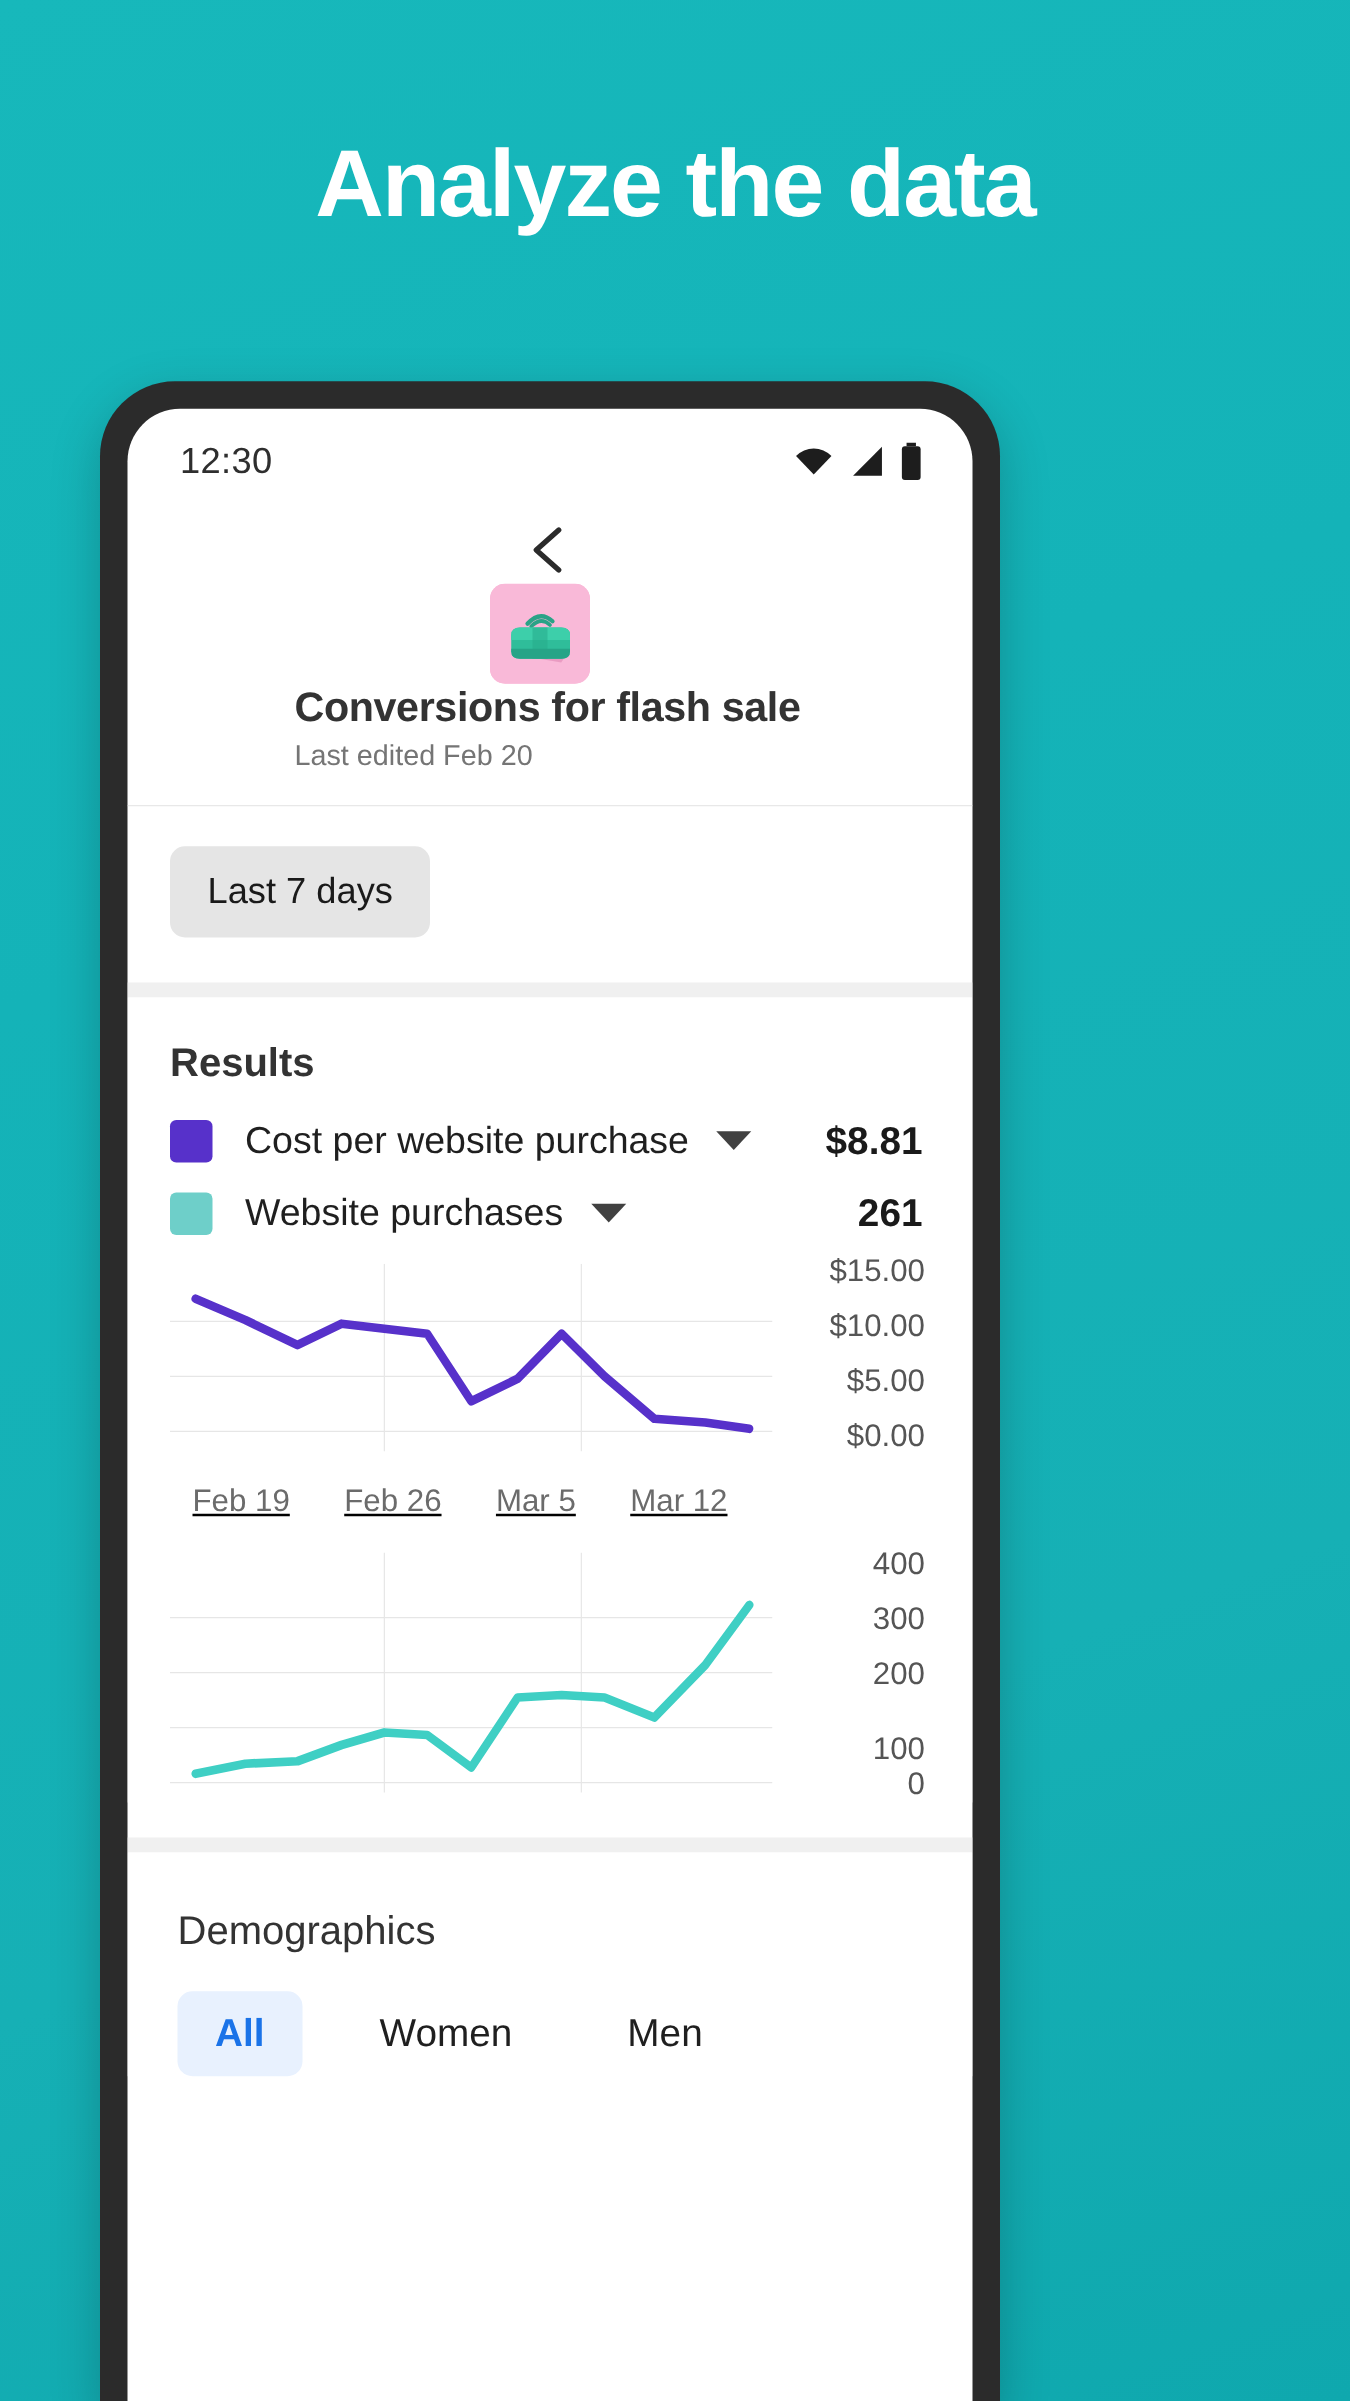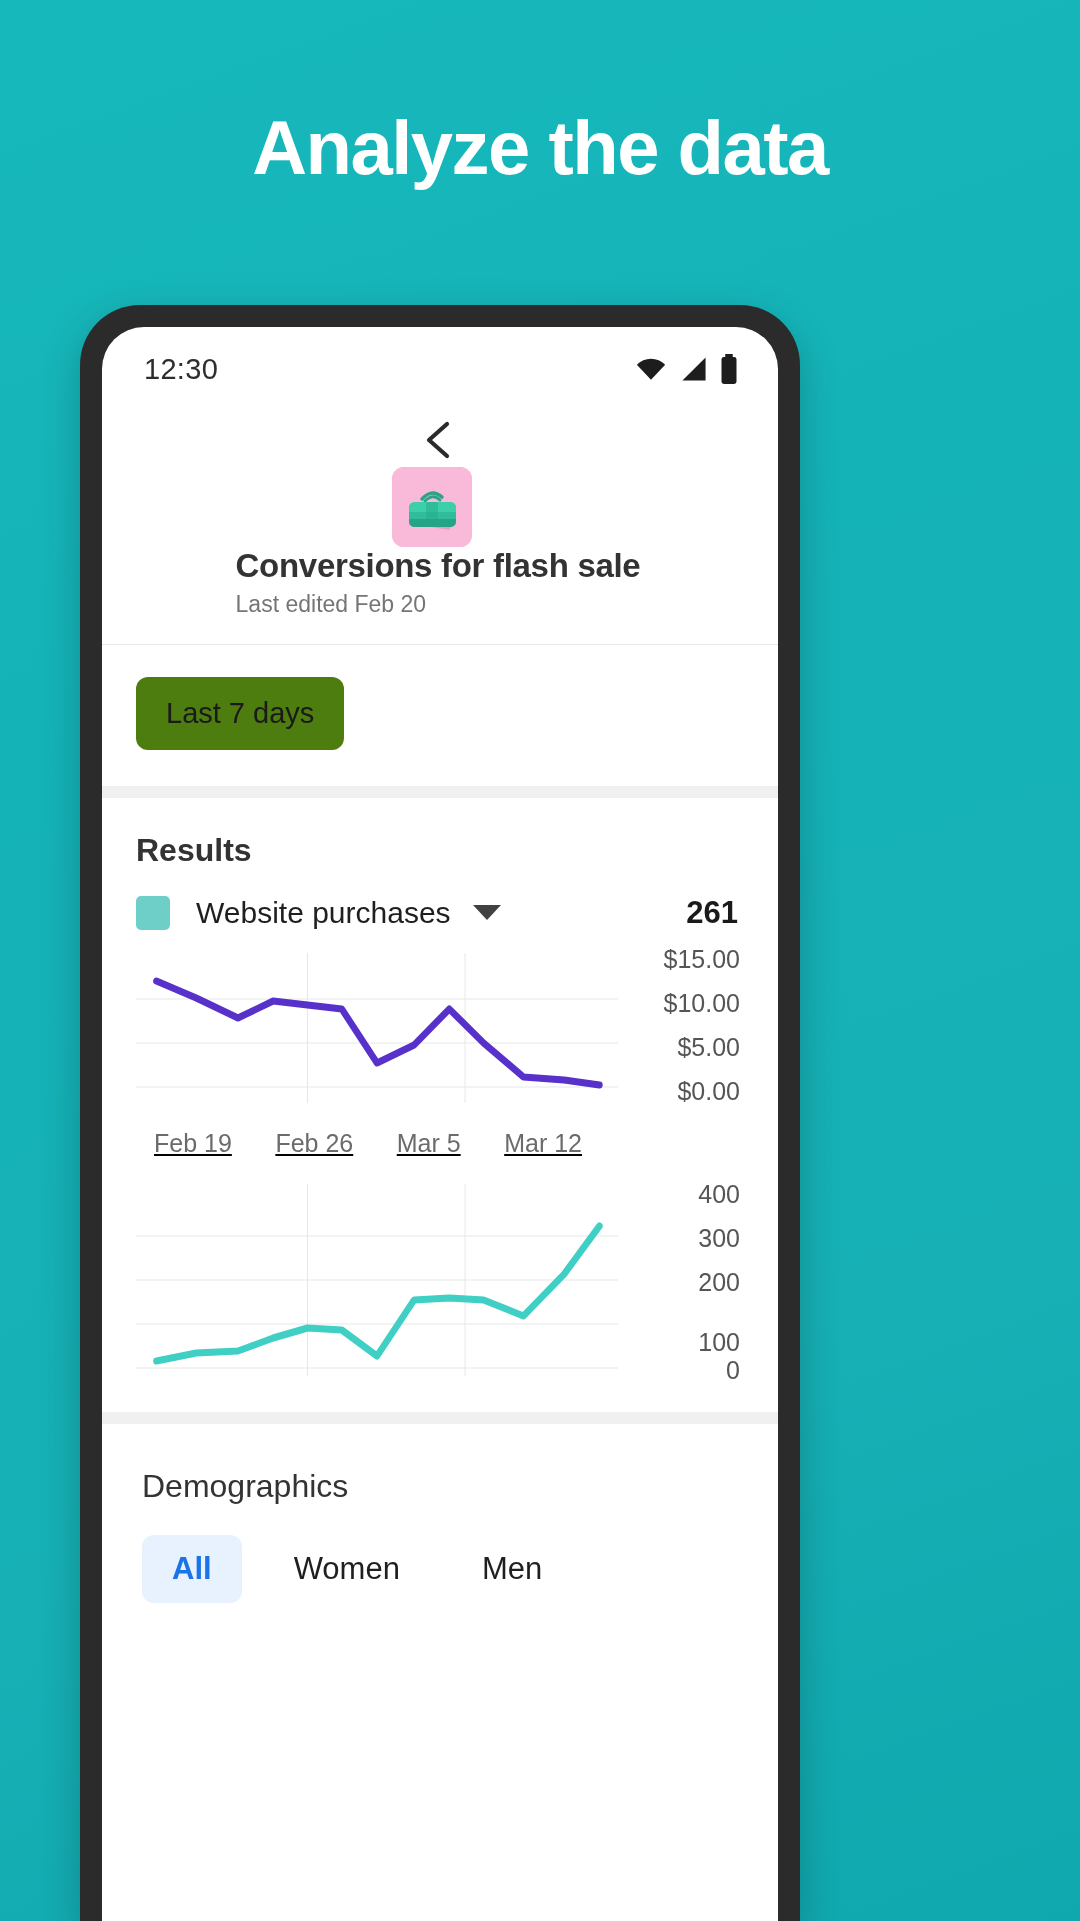--- a/index.html
+++ b/index.html
@@ -94,21 +94,21 @@
     font-size:23px;
     color:#757575;
     margin-top:5px;
     white-space:nowrap;
   }
 
   
   .chiprow { padding:32px 0 36px 34px; }
   .chip {
     display:inline-block;
-    background:#4d7c0f;
+    background:#e5e5e5;
     border-radius:12px;
     padding:20px 30px;
     font-size:29px;
     color:#1a1a1a;
     cursor:pointer;
   }
 
   .divider { height:12px; background:#f0f0f0; }
 
   
@@ -179,21 +179,21 @@
   .xlab { font-size:25px; color:#6b6b6b; }
 
   
   .demo { padding:44px 34px 0 40px; background:#fff; }
   .demo-title {
     font-size:32px;
     font-weight:normal;
     color:#333333;
     margin-bottom:30px;
   }
-  .segrow { display:flex; align-items:center; gap:22px; }
+  .segrow { display:flex; align-items:center; gap:32px; }
   .seg {
     padding:16px 30px;
     border-radius:12px;
     font-size:31px;
     color:#1f1f1f;
     cursor:pointer;
   }
   .seg.active {
     background:#e8f1fe;
     color:#1a73e8;
@@ -254,20 +254,26 @@
 
     <div class="chiprow">
       <div class="chip">Last 7 days</div>
     </div>
 
     <div class="divider"></div>
 
     <div class="card">
       <div class="card-title">Results</div>
 
+      <div class="legend-row">
+        <span class="swatch" style="background:#5731ca"></span>
+        <span class="legend-label">Cost per website purchase</span>
+        <span class="caret"></span>
+        <span class="legend-value">$8.81</span>
+      </div>
 
       <div class="legend-row">
         <span class="swatch" style="background:#6ecfc9"></span>
         <span class="legend-label">Website purchases</span>
         <span class="caret"></span>
         <span class="legend-value">261</span>
       </div>
 
       <div class="chartblock">
         <div class="chart-wrap">

